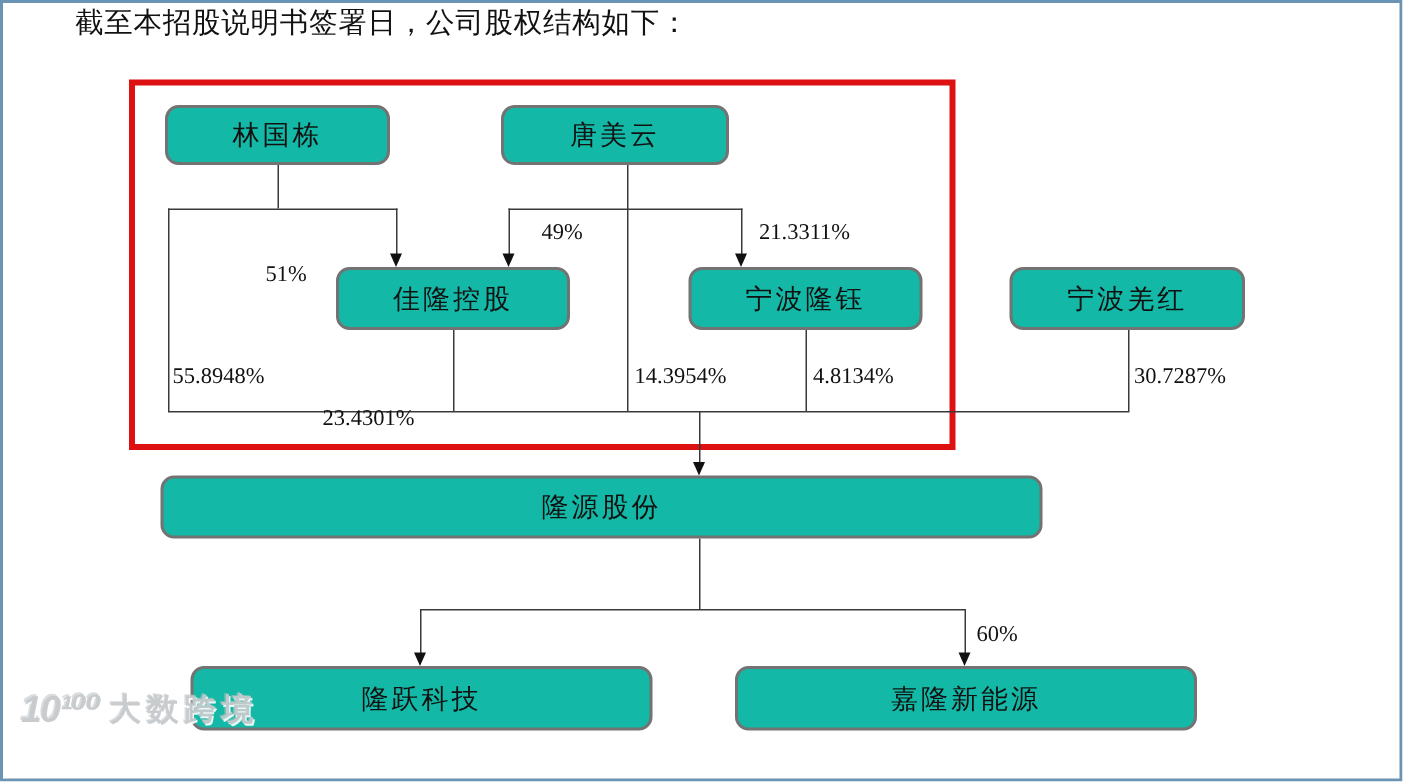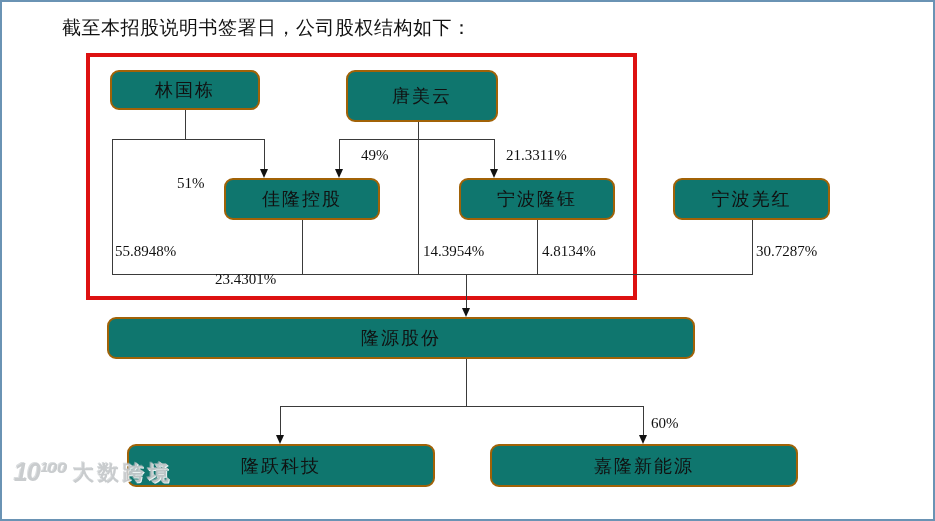--- a/index.html
+++ b/index.html
@@ -7,26 +7,26 @@
     position:relative;
     width:935px;height:521px;
     box-sizing:border-box;
     background:#fff;
     border:2px solid #6a93b4;
     overflow:hidden;
     font-family:"Liberation Serif","DejaVu Serif",serif;
     color:#111;
   }
   .title{
-    position:absolute;left:48px;top:13px;
-    font-size:19px;letter-spacing:.5px;white-space:nowrap;margin-left:12px;
+    position:absolute;left:48px;top:0;
+    font-size:19px;letter-spacing:.5px;white-space:nowrap;
   }
   .node{
     position:absolute;box-sizing:border-box;
-    border:2px solid #a16207;border-radius:9px;background:#0f766e;
+    border:2px solid #737373;border-radius:9px;background:#14b8a6;
     display:flex;align-items:center;justify-content:center;
     font-size:18px;letter-spacing:2px;white-space:nowrap;
   }
   .vl{position:absolute;width:1px;background:#3a3a3a;}
   .hl{position:absolute;height:1px;background:#3a3a3a;}
   .arrow{
     position:absolute;width:0;height:0;
     border-left:4px solid transparent;border-right:4px solid transparent;
     border-top:9px solid #111;
   }
@@ -88,21 +88,21 @@
   <div class="pct" style="left:504px;top:145px">21.3311%</div>
   <div class="pct" style="left:113px;top:241px">55.8948%</div>
   <div class="pct ra" style="left:213px;top:241px;width:85px">23.4301%</div>
   <div class="pct" style="left:421px;top:241px">14.3954%</div>
   <div class="pct" style="left:540px;top:241px">4.8134%</div>
   <div class="pct" style="left:754px;top:241px">30.7287%</div>
   <div class="pct ra" style="left:218px;top:413px;width:44px">100%</div>
   <div class="pct" style="left:649px;top:413px">60%</div>
 
   <div class="node" style="left:108px;top:68px;width:150px;height:40px">林国栋</div>
-  <div class="node" style="left:344px;top:68px;width:152px;height:52px">唐美云</div>
+  <div class="node" style="left:332px;top:68px;width:152px;height:40px">唐美云</div>
   <div class="node" style="left:222px;top:176px;width:156px;height:42px">佳隆控股</div>
   <div class="node" style="left:457px;top:176px;width:156px;height:42px">宁波隆钰</div>
   <div class="node" style="left:671px;top:176px;width:157px;height:42px">宁波羌红</div>
   <div class="node" style="left:105px;top:315px;width:588px;height:42px">隆源股份</div>
   <div class="node" style="left:125px;top:442px;width:308px;height:43px">隆跃科技</div>
   <div class="node" style="left:488px;top:442px;width:308px;height:43px">嘉隆新能源</div>
 
   <div class="watermark">
     <span class="wm-logo">10¹⁰⁰</span>
     <span class="wm-text">大数跨境</span>

